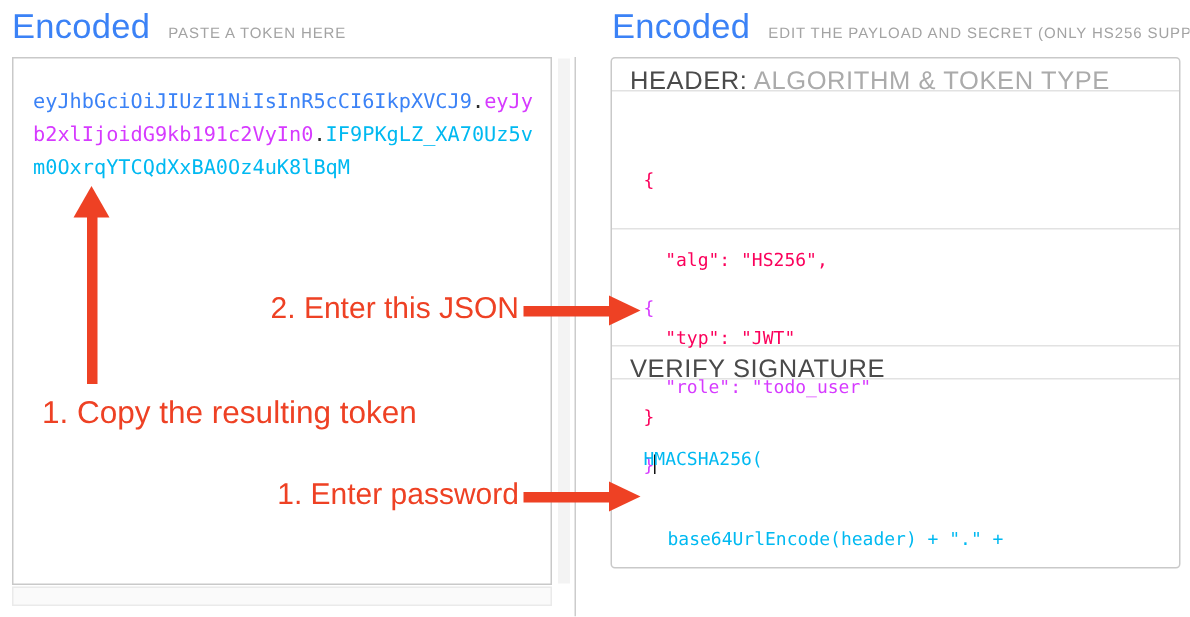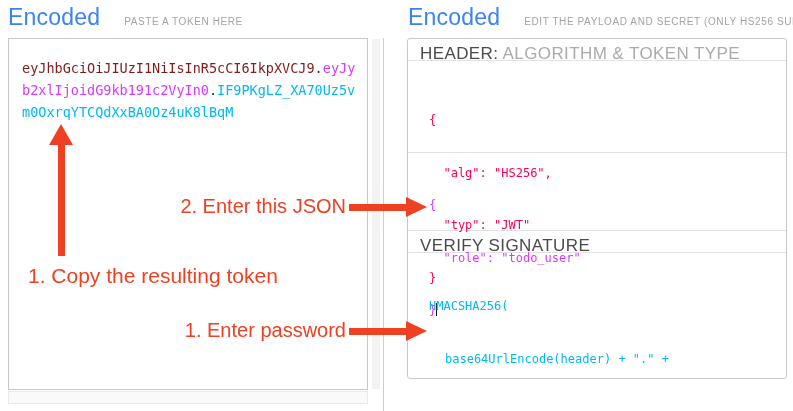--- a/index.html
+++ b/index.html
@@ -3,29 +3,29 @@
 <meta charset="utf-8">
 <style>
   * { margin:0; padding:0; box-sizing:border-box; }
   html,body { width:793px; height:411px; background:#fff; overflow:hidden;
               font-family:"Liberation Sans", sans-serif; }
   .page { position:relative; width:793px; height:411px; }
 
   
   .col-heading { position:absolute; top:4px; height:30px; white-space:nowrap; }
   .col-heading .big { font-size:23px; font-weight:300; color:#3b82f6; letter-spacing:.2px; }
-  .col-heading .sub { font-size:10px; color:#a3a3a3; letter-spacing:.6px; margin-left:24px; }
+  .col-heading .sub { font-size:10px; color:#a3a3a3; letter-spacing:.6px; margin-left:12px; }
 
   
   .token-box { position:absolute; left:8px; top:38px; width:360px; height:352px;
                background:#fff; border:1px solid #c9c9c9; }
   .token-text { margin:18px 0 0 13px; width:336px;
                 font-family:"DejaVu Sans Mono","Liberation Mono",monospace;
                 font-size:13.5px; line-height:22px; word-break:break-all; }
-  .tok-header { color:#7f1d1d; }
+  .tok-header { color:#3b82f6; }
   .tok-dot    { color:#2b2b2b; }
   .tok-payload{ color:#d63aff; }
   .tok-sig    { color:#00b9f1; }
 
   .scroll-strip { position:absolute; left:372px; top:39px; width:8px; height:350px;
                   background:#f3f3f3; }
   .col-divider  { position:absolute; left:383px; top:38px; width:1px; height:373px;
                   background:#cccccc; }
   .left-footer  { position:absolute; left:8px; top:391px; width:360px; height:13px;
                   background:#fafafa; border:1px solid #eaeaea; }

